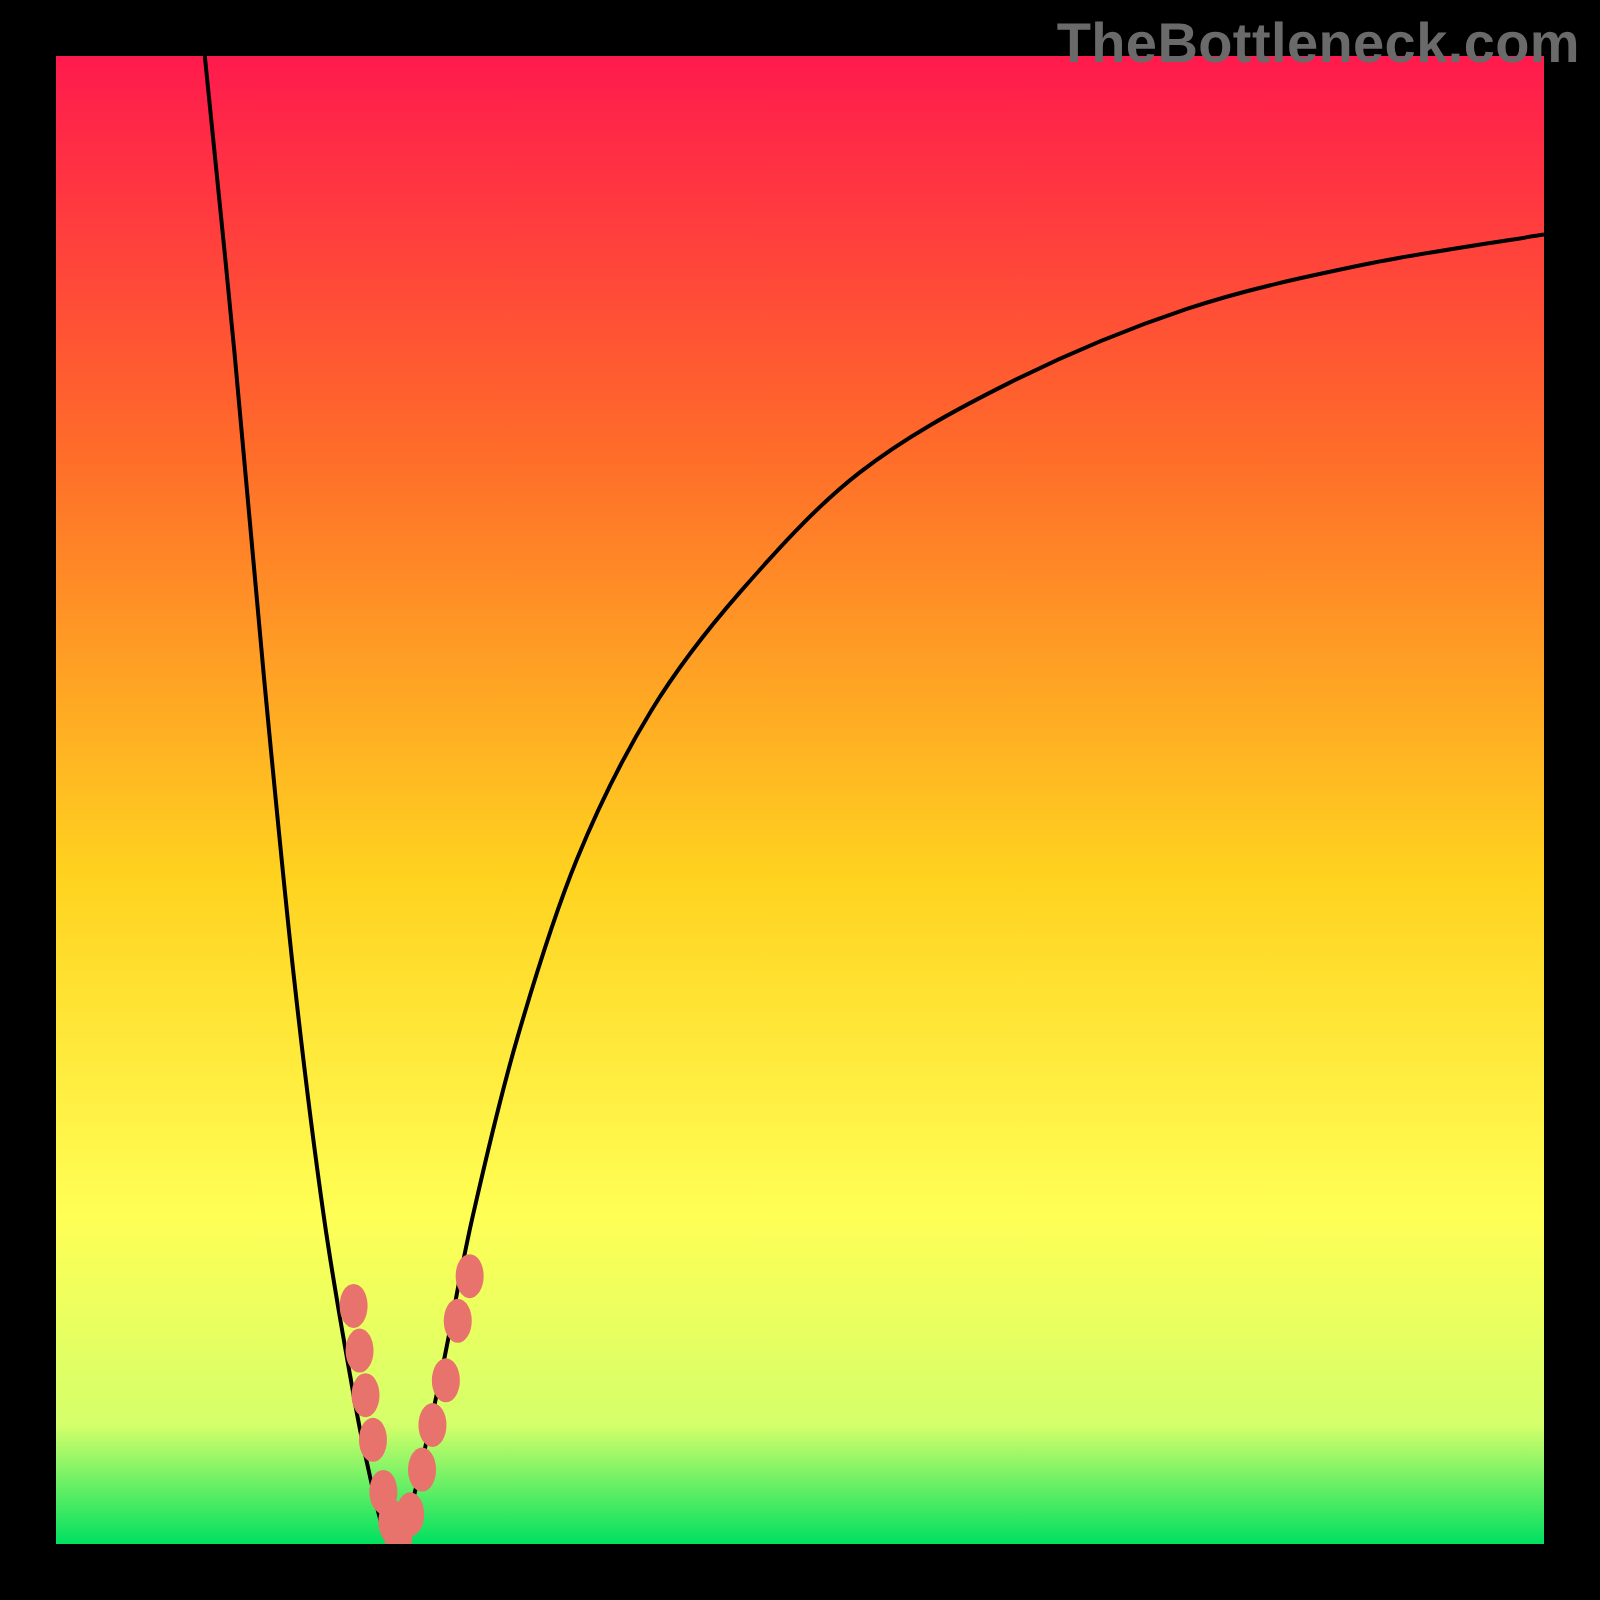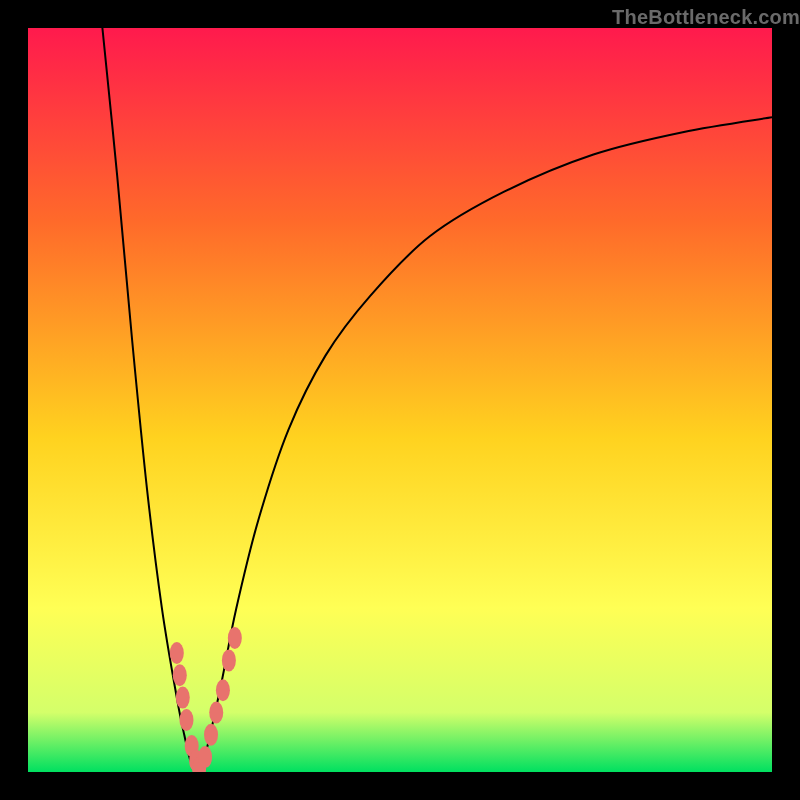--- a/index.html
+++ b/index.html
@@ -25,22 +25,22 @@
     overflow: hidden;
   }
   .plot svg {
     display: block;
     width: 100%;
     height: 100%;
   }
   .watermark {
     position: absolute;
     top: 6px;
-    right: 0;
-    font-size: 20px;
+    right: 10px;
+    font-size: 28px;
     font-weight: 600;
     color: #6a6a6a;
     letter-spacing: 0.2px;
     user-select: none;
   }
   .curve {
     fill: none;
     stroke: #000;
     stroke-width: 2;
   }

